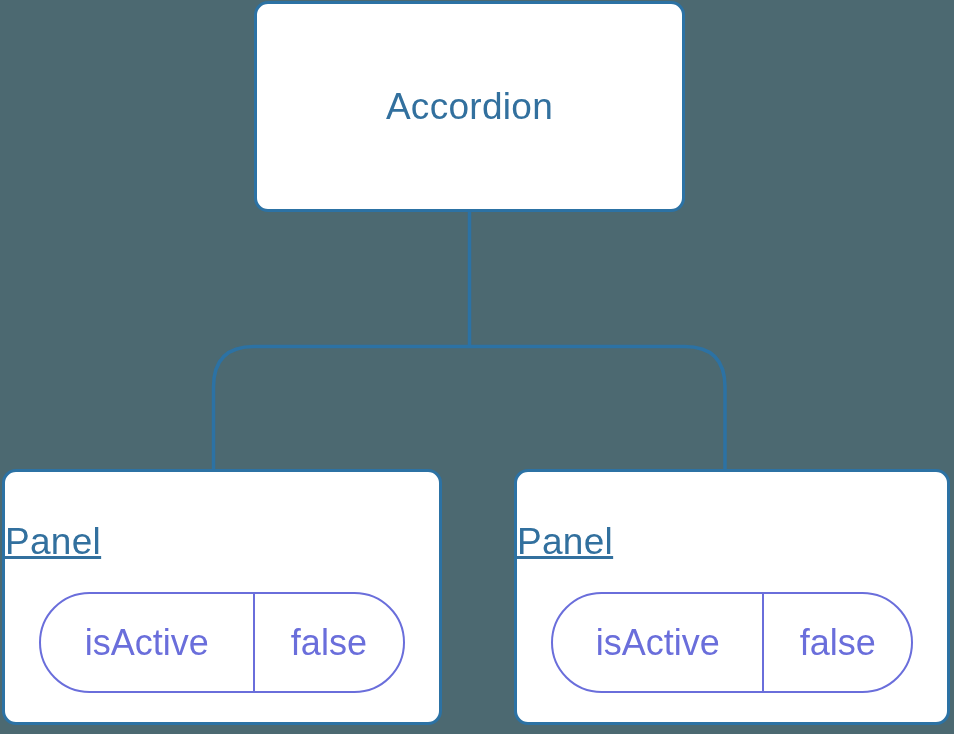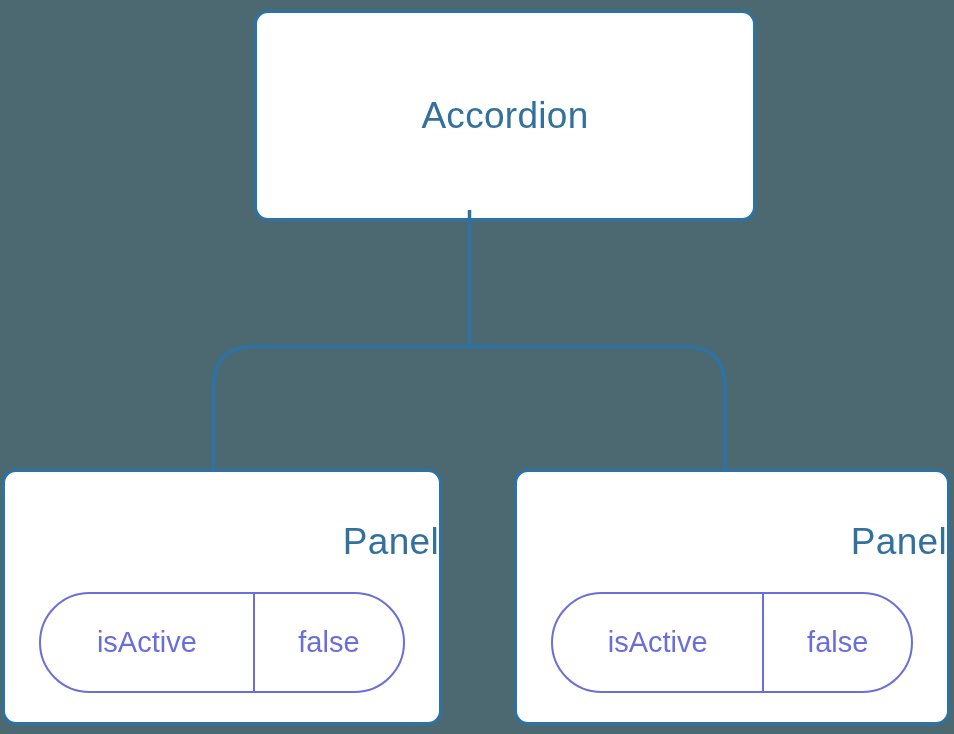--- a/index.html
+++ b/index.html
@@ -17,22 +17,22 @@
   }
   .node {
     position: absolute;
     background: #FFFFFF;
     border: 3px solid #2C72A4;
     border-radius: 14px;
     box-sizing: border-box;
   }
   .root-node {
     left: 254px;
-    top: 10px;
-    width: 502px;
+    top: 1px;
+    width: 431px;
     height: 211px;
     display: flex;
     align-items: center;
     justify-content: center;
   }
   .node-title {
     color: #32709E;
     font-size: 37px;
     font-weight: 500;
     letter-spacing: 0.3px;
@@ -55,42 +55,43 @@
     height: 256px;
     display: flex;
     flex-direction: column;
     align-items: stretch;
   }
   .panel-left  { left: 2px;   width: 440px; }
   .panel-right { left: 514px; width: 436px; }
   .panel-title {
     margin-top: 46px;
     line-height: 48px;
-    text-align: right;
+    text-align: left;
     color: #32709E;
     font-size: 37px;
     font-weight: 500;
     letter-spacing: 0.3px;
+    text-decoration: underline;
   }
   .state-pill {
     margin: 26px 34px 0 34px;
     height: 101px;
     border: 2.5px solid #6A6EDB;
     border-radius: 52px;
     box-sizing: border-box;
     display: flex;
     overflow: hidden;
     background: #FFFFFF;
   }
   .pill-cell {
     display: flex;
     align-items: center;
     justify-content: center;
     color: #6A6EDB;
-    font-size: 29px;
+    font-size: 36px;
   }
   .pill-key {
     flex: 0 0 58.5%;
     border-right: 2.5px solid #6A6EDB;
   }
   .pill-value {
     flex: 1 1 auto;
     text-align: right;
   }
 </style>

